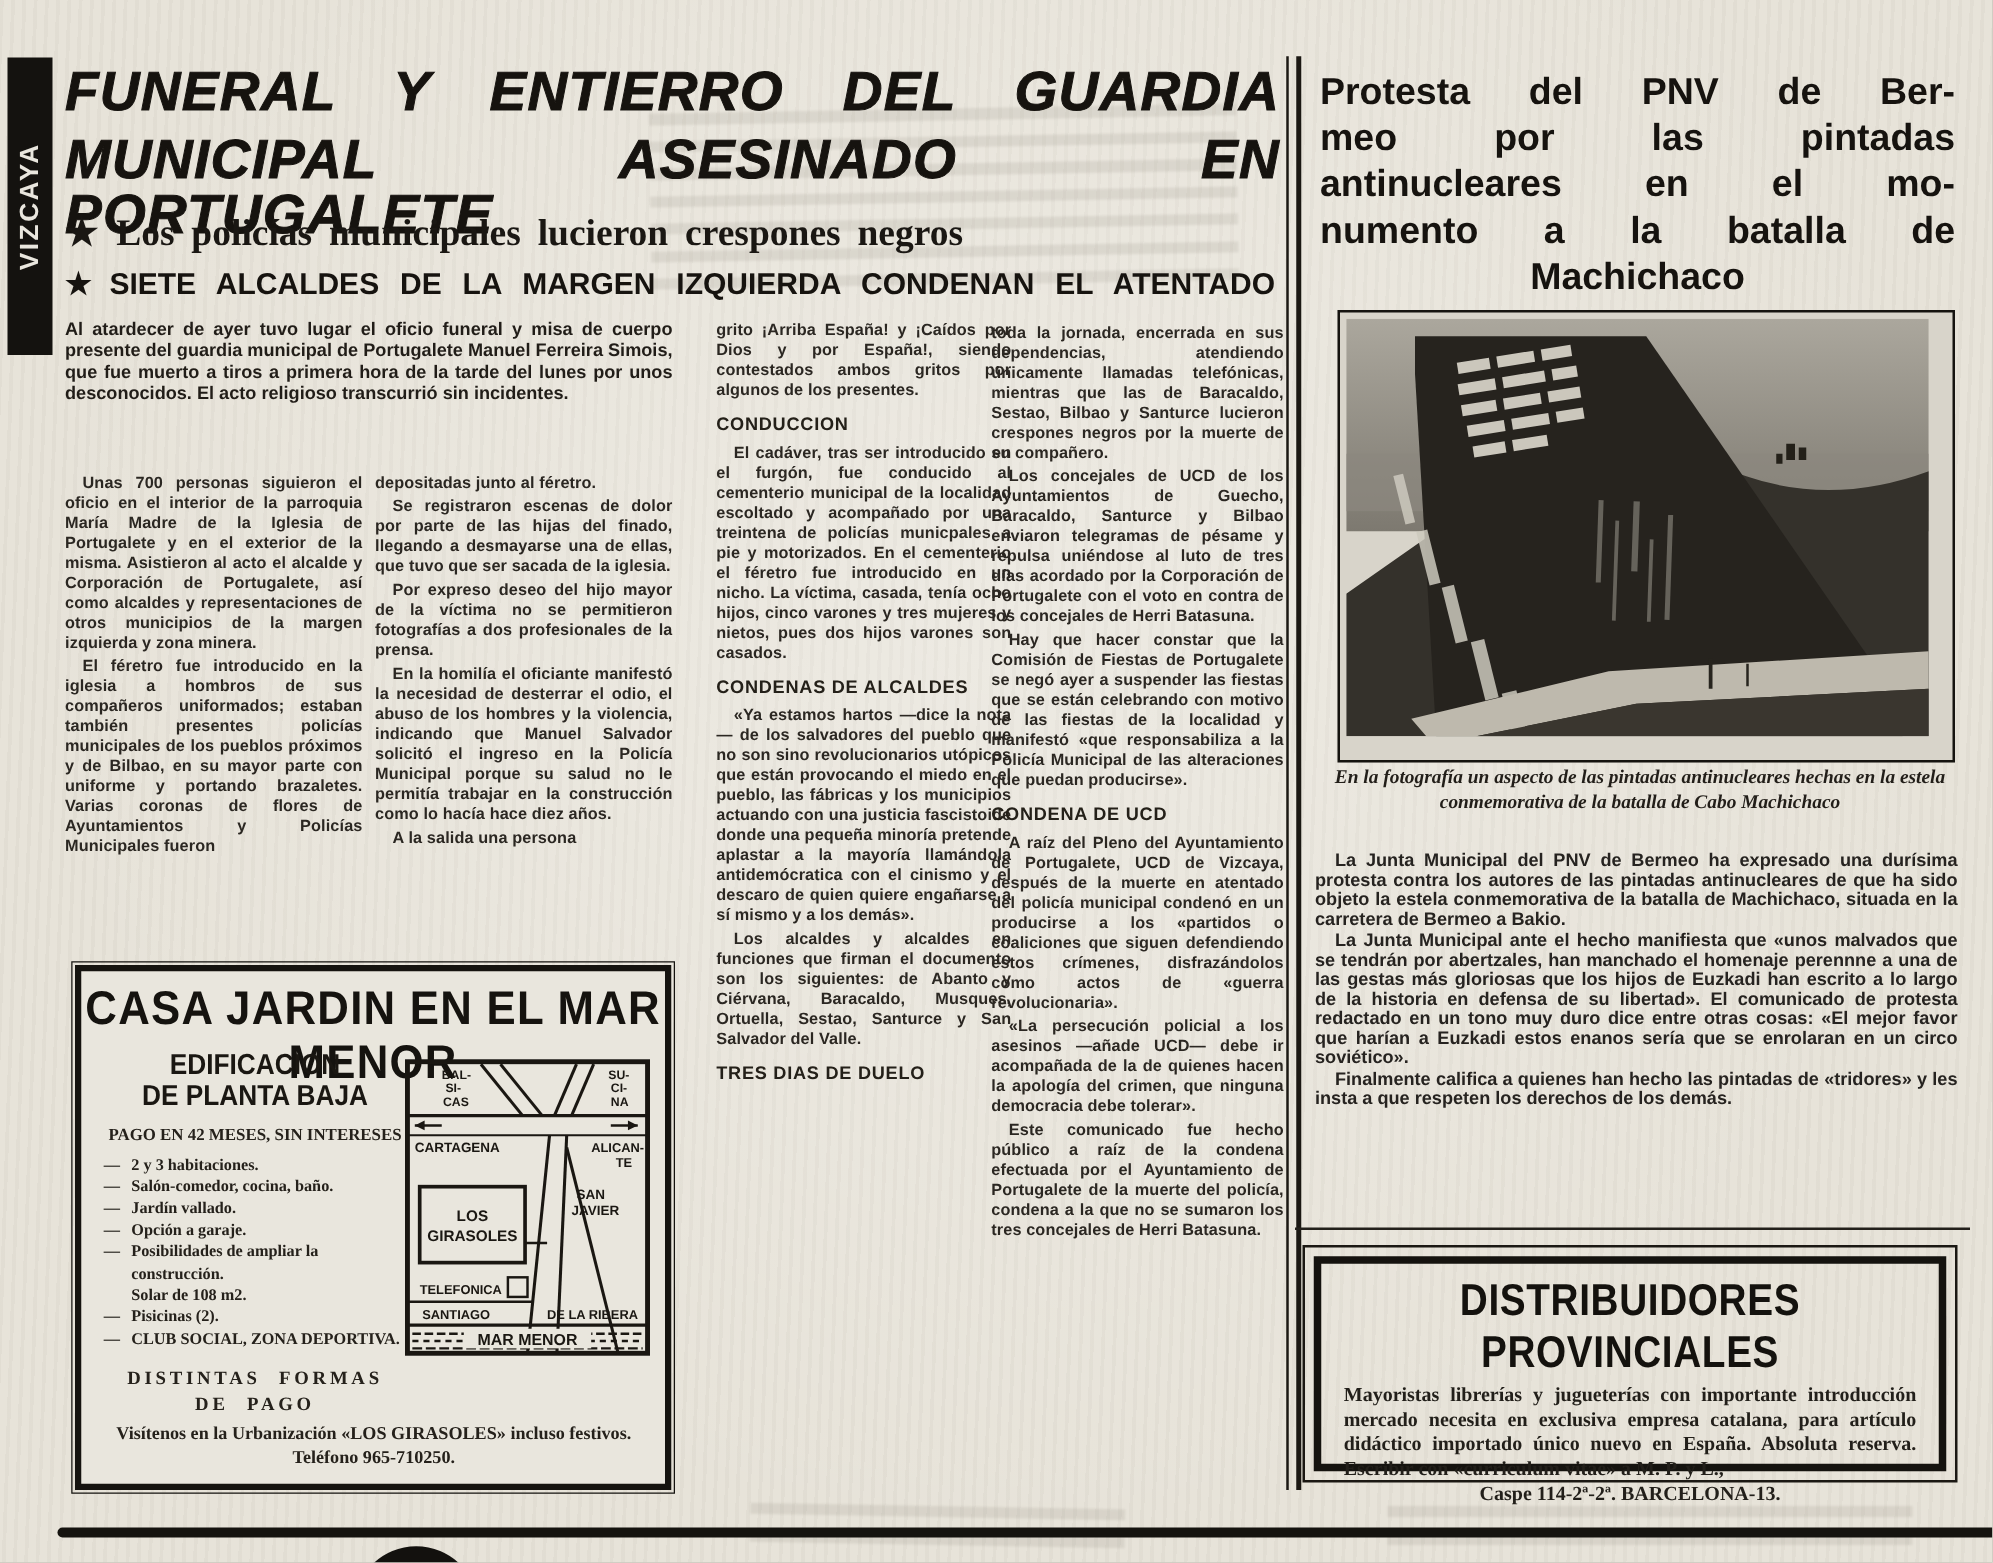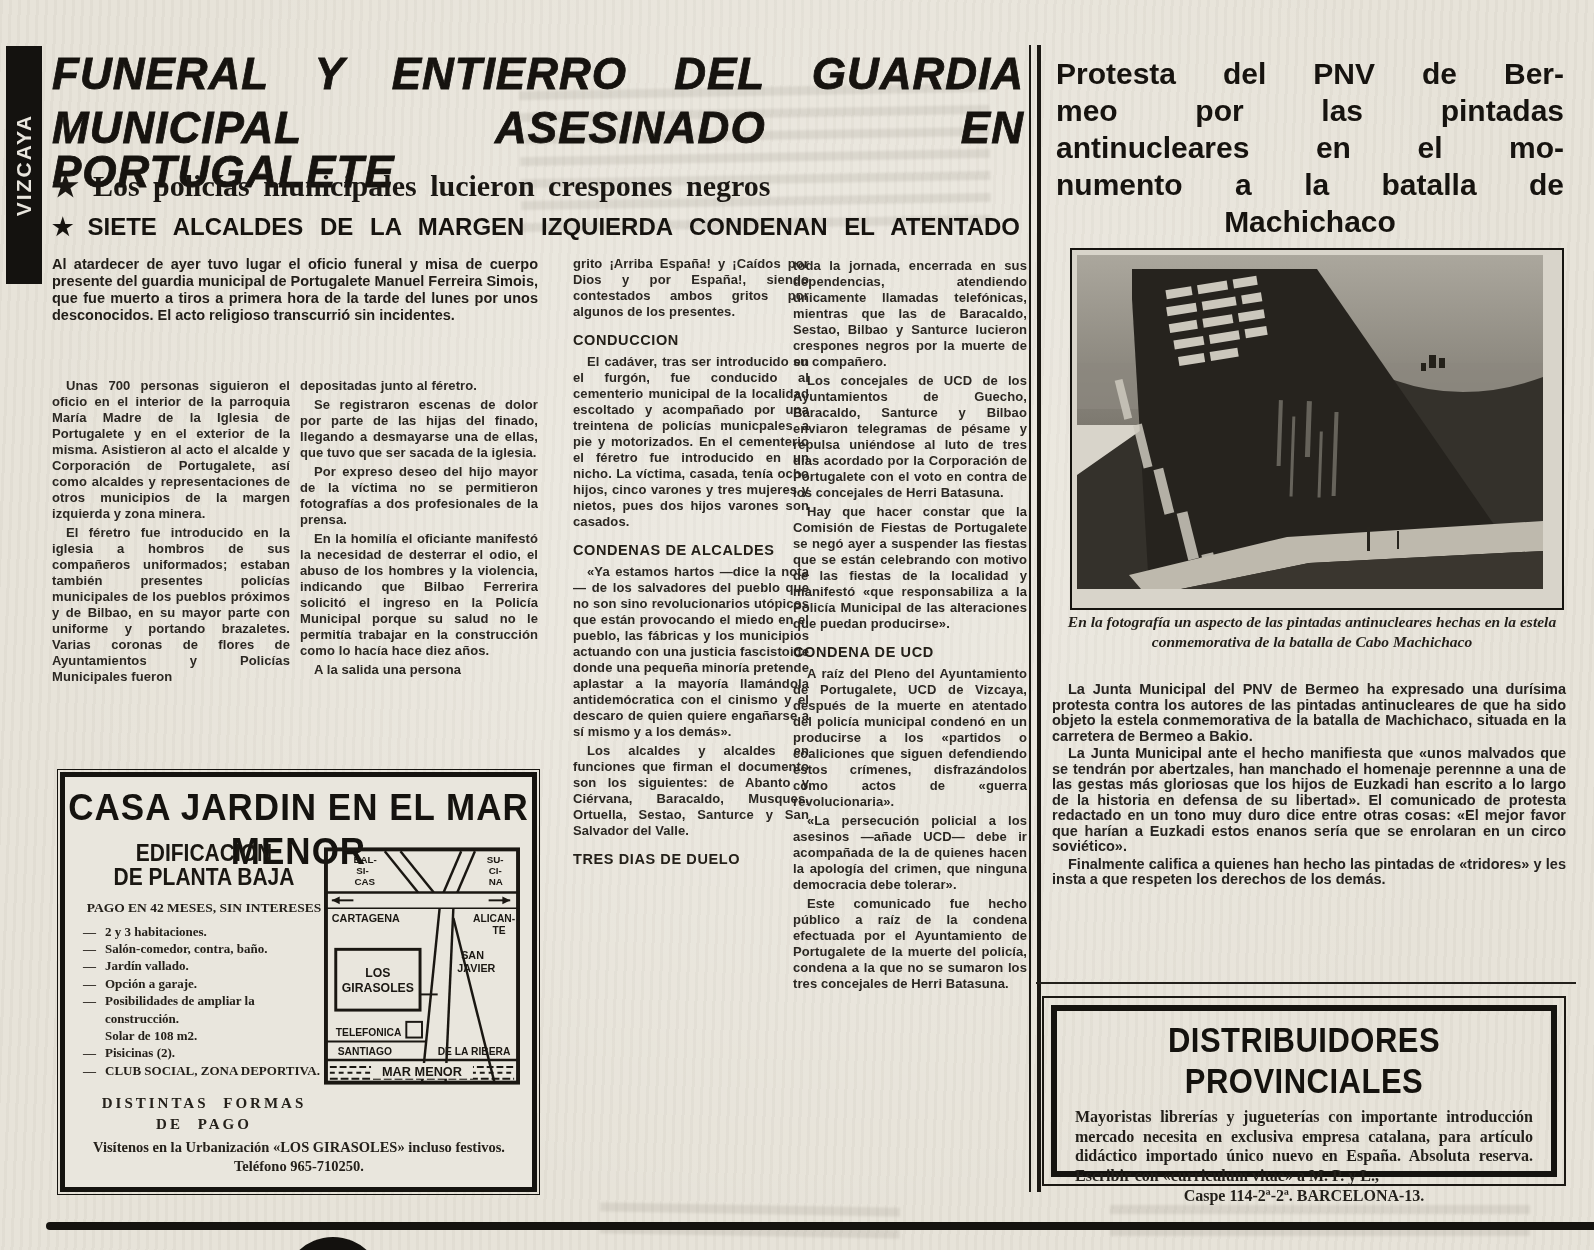--- a/index.html
+++ b/index.html
@@ -106,21 +106,21 @@
 
   <div class="abs col bodytxt" style="left:52px;top:378px;width:238px;height:372px;">
     <p>Unas 700 personas siguieron el oficio en el interior de la parroquia María Madre de la Iglesia de Portugalete y en el exterior de la misma. Asistieron al acto el alcalde y Corporación de Portugalete, así como alcaldes y representaciones de otros municipios de la margen izquierda y zona minera.</p>
     <p>El féretro fue introducido en la iglesia a hombros de sus compañeros uniformados; estaban también presentes policías municipales de los pueblos próximos y de Bilbao, en su mayor parte con uniforme y portando brazaletes. Varias coronas de flores de Ayuntamientos y Policías Municipales fueron</p>
   </div>
 
   <div class="abs col bodytxt" style="left:300px;top:378px;width:238px;height:372px;">
     <p class="noind">depositadas junto al féretro.</p>
     <p>Se registraron escenas de dolor por parte de las hijas del finado, llegando a desmayarse una de ellas, que tuvo que ser sacada de la iglesia.</p>
     <p>Por expreso deseo del hijo mayor de la víctima no se permitieron fotografías a dos profesionales de la prensa.</p>
-    <p>En la homilía el oficiante manifestó la necesidad de desterrar el odio, el abuso de los hombres y la violencia, indicando que Bilbao Ferrerira solicitó el ingreso en la Policía Municipal porque su salud no le permitía trabajar en la construcción como lo hacía hace diez años.</p>
+    <p>En la homilía el oficiante manifestó la necesidad de desterrar el odio, el abuso de los hombres y la violencia, indicando que Manuel Salvador solicitó el ingreso en la Policía Municipal porque su salud no le permitía trabajar en la construcción como lo hacía hace diez años.</p>
     <p>A la salida una persona</p>
   </div>
 
   <div class="abs col bodytxt" style="left:573px;top:256px;width:236px;height:930px;">
     <p class="noind">grito ¡Arriba España! y ¡Caídos por Dios y por España!, siendo contestados ambos gritos por algunos de los presentes.</p>
     <div class="colhead">CONDUCCION</div>
     <p>El cadáver, tras ser introducido en el furgón, fue conducido al cementerio municipal de la localidad escoltado y acompañado por una treintena de policías municpales a pie y motorizados. En el cementerio el féretro fue introducido en un nicho. La víctima, casada, tenía ocho hijos, cinco varones y tres mujeres y nietos, pues dos hijos varones son casados.</p>
     <div class="colhead">CONDENAS DE ALCALDES</div>
     <p>«Ya estamos hartos —dice la nota— de los salvadores del pueblo que no son sino revolucionarios utópicos que están provocando el miedo en el pueblo, las fábricas y los municipios actuando con una justicia fascistoide donde una pequeña minoría pretende aplastar a la mayoría llamándola antidemócratica con el cinismo y el descaro de quien quiere engañarse a sí mismo y a los demás».</p>
     <p>Los alcaldes y alcaldes en funciones que firman el documento son los siguientes: de Abanto y Ciérvana, Baracaldo, Musques, Ortuella, Sestao, Santurce y San Salvador del Valle.</p>
@@ -144,21 +144,21 @@
         <div>EDIFICACION</div>
         <div>DE PLANTA BAJA</div>
       </div>
       <div class="casa-pago">PAGO EN 42 MESES, SIN INTERESES</div>
       <div class="bullet">
           <span class="dash">—</span>
           <span>2 y 3 habitaciones.</span>
         </div>
       <div class="bullet">
           <span class="dash">—</span>
-          <span>Salón-comedor, contra, baño.</span>
+          <span>Salón-comedor, cocina, baño.</span>
         </div>
       <div class="bullet">
           <span class="dash">—</span>
           <span>Jardín vallado.</span>
         </div>
       <div class="bullet">
           <span class="dash">—</span>
           <span>Opción a garaje.</span>
         </div>
       <div class="bullet">

